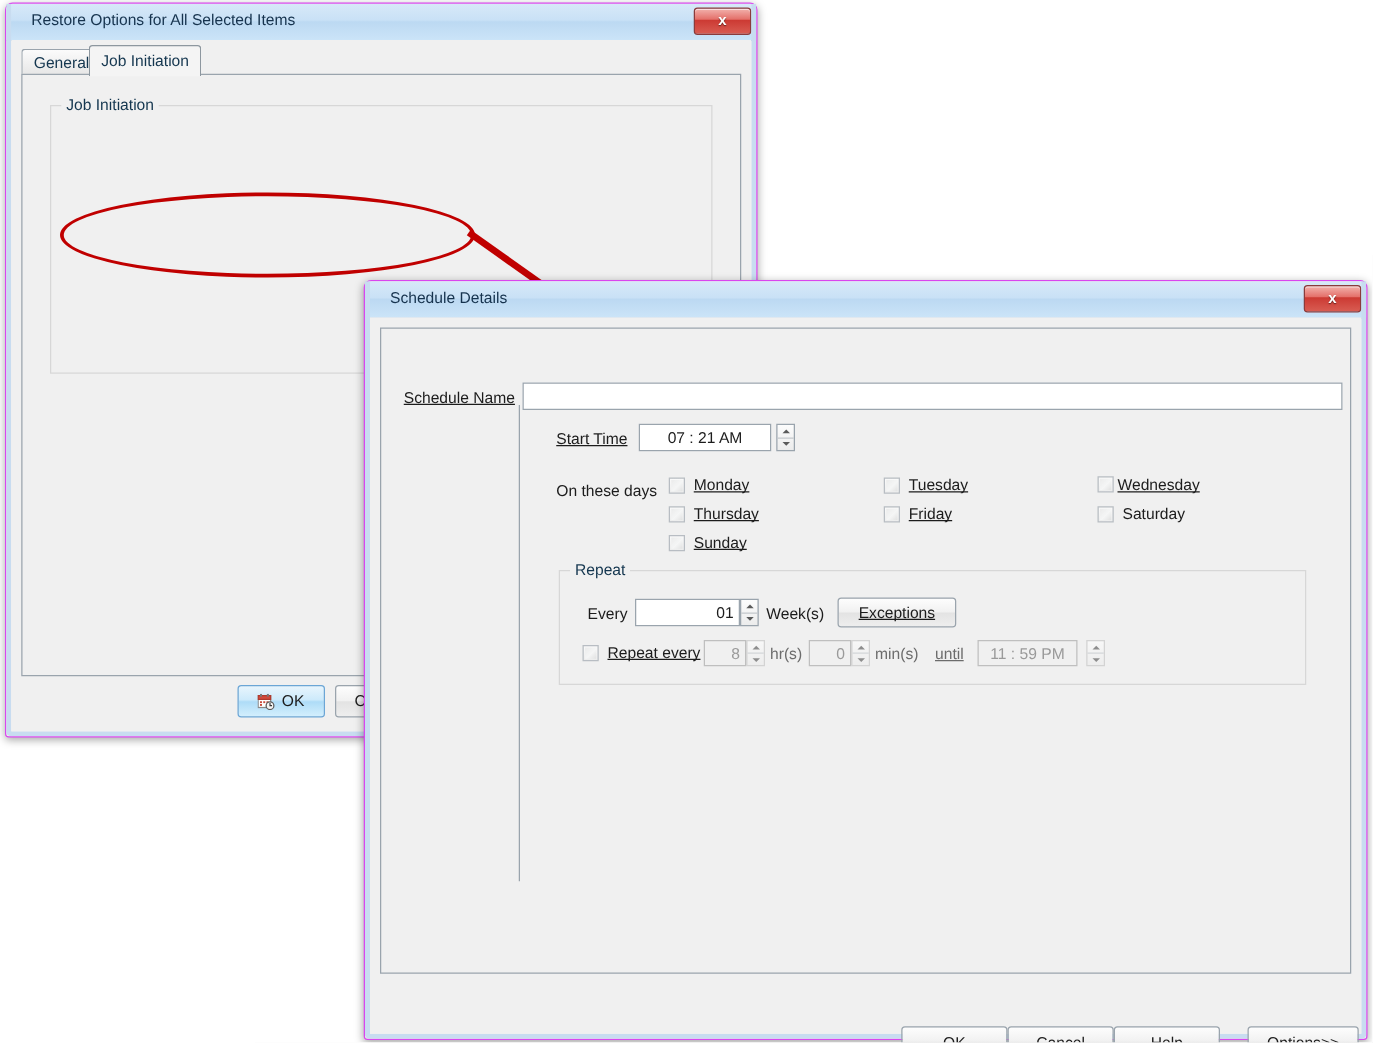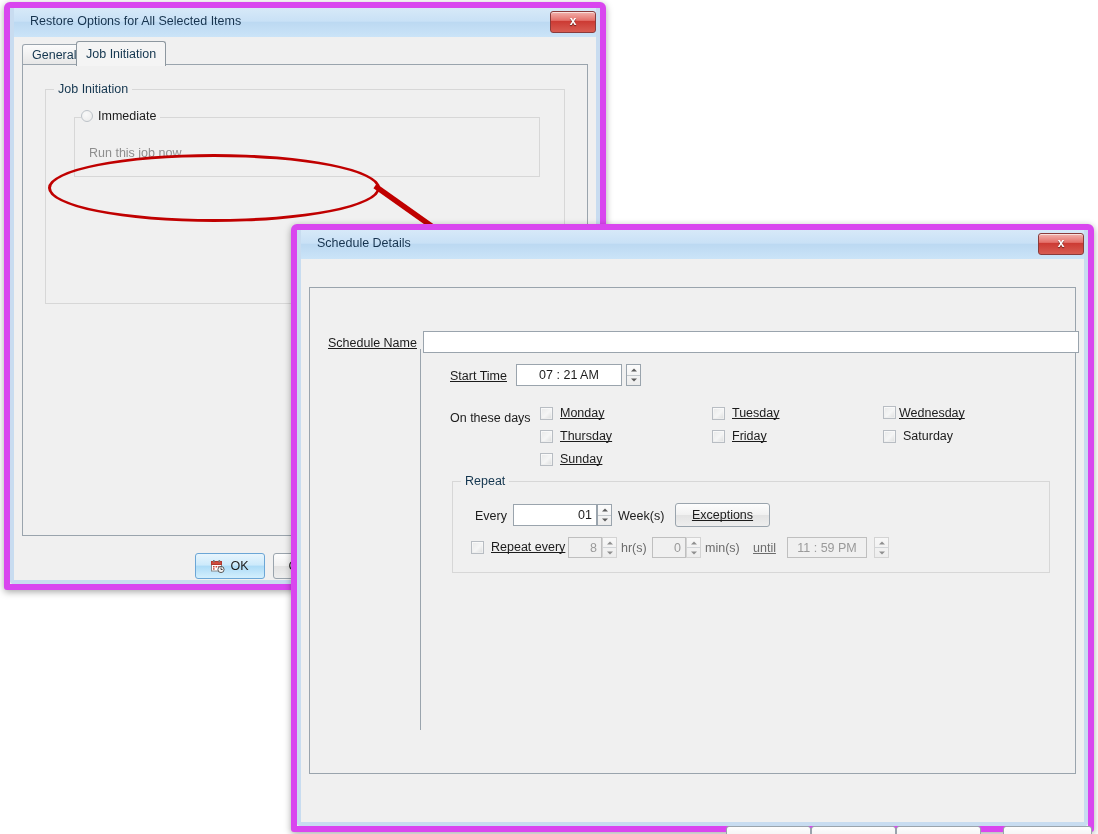--- a/index.html
+++ b/index.html
@@ -13,21 +13,21 @@
     width: 1098px;
     height: 834px;
     overflow: hidden;
     background: #ffffff;
   }
 
   
   .dialog {
     position: absolute;
     background: #f0f0f0;
-    border: 6px solid #d946ef;
+    border: 1px solid #d946ef;
     border-radius: 6px 6px 3px 3px;
     box-shadow: 0 2px 7px rgba(0,0,0,0.35);
     box-sizing: border-box;
   }
   .dlg-frame {
     position: absolute;
     inset: 0;
     border: 4px solid #c8dcf0;
     border-top: none;
     border-radius: 0 0 4px 4px;
@@ -307,27 +307,20 @@
       <div class="tabstrip">
         <div class="tab" style="left:0px;">General</div>
         <div class="tab active" style="left:54px;">Job Initiation</div>
       </div>
 
       <div class="tabpage">
 
         <div class="groupbox" style="left:22px; top:24px; right:22px; height:215px;">
           <div class="gb-title">Job Initiation</div>
 
-          <div class="groupbox radio-gb" style="left:28px; top:27px; right:24px; height:60px;">
-            <div class="gb-radio-title">
-              <span class="radio dim"></span>
-              <span class="lbl">Immediate</span>
-            </div>
-            <div class="lbl muted" style="position:absolute; left:14px; top:28px;">Run this job now</div>
-          </div>
 
         </div>
 
       </div>
 
       <div class="btn primary" style="position:absolute; left:181px; top:516px; width:70px; height:26px;">
         <span class="cal-ico">
           <svg width="14" height="13" viewBox="0 0 14 13">
             <rect x="0.5" y="1.5" width="10" height="9.5" fill="#ffffff" stroke="#8a8a8a"></rect>
             <rect x="0.5" y="1.5" width="10" height="3" fill="#d24b3c" stroke="#b03a2e"></rect>
@@ -360,21 +353,21 @@
   </svg>
 
   <div class="dialog" id="schedule-dialog" style="left:291px; top:224px; width:803px; height:608px;">
     <div class="titlebar">
       <div class="title-text">Schedule Details</div>
       <div class="close-btn">x</div>
     </div>
     <div class="dlg-frame"></div>
     <div class="dlg-body">
 
-      <div style="position:absolute; left:8px; top:8px; right:8px; bottom:48px; border:1px solid #9aa4ad; background:#f0f0f0; box-sizing:border-box;margin-top:20px;">
+      <div style="position:absolute; left:8px; top:8px; right:8px; bottom:48px; border:1px solid #9aa4ad; background:#f0f0f0; box-sizing:border-box;">
 
         <div class="lbl" style="position:absolute; left:18px; top:48px;">
           <span class="ul">Schedule Name</span>
         </div>
         <input class="txt" type="text" style="position: absolute; left: 113px; top: 43px; width: 656px; height: 22px; font-family: &quot;Liberation Sans&quot;, sans-serif;" value="">
 
         <div style="position:absolute; left:110px; top:61px; width:1px; height:381px; background:#9aa4ad;"></div>
 
 
         <div class="lbl" style="position:absolute; left:140px; top:81px;">

